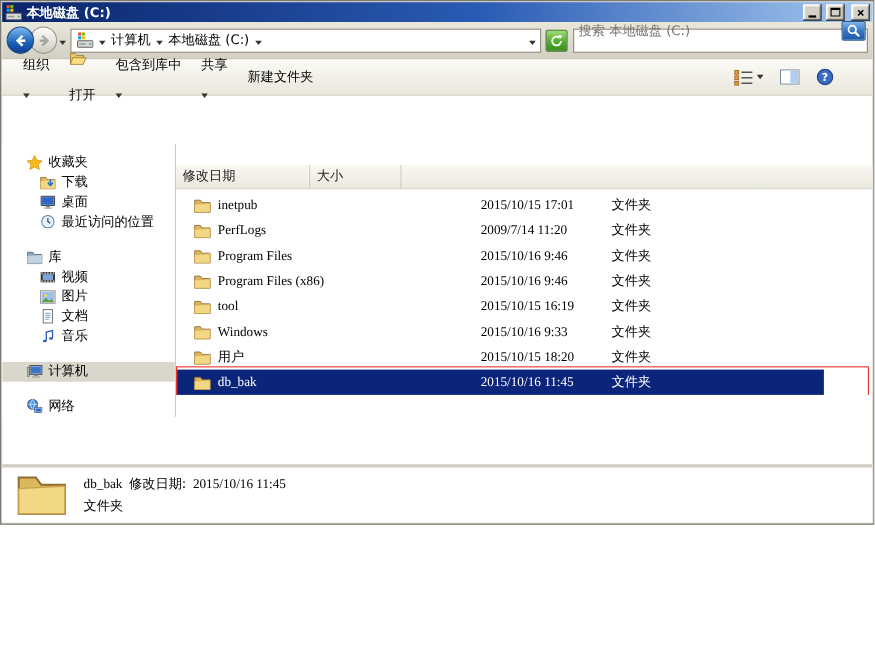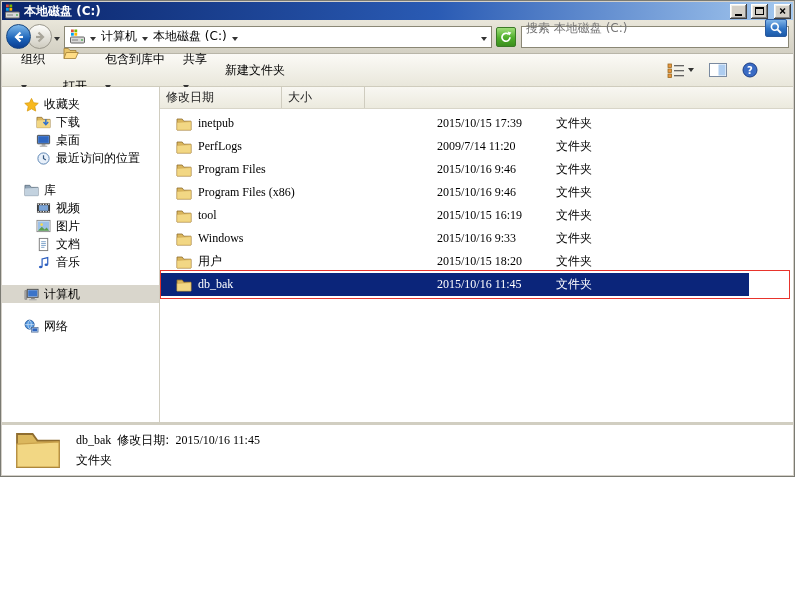--- a/index.html
+++ b/index.html
@@ -69,21 +69,21 @@
   
   .toolbar {
     height: 33px; flex: 0 0 33px; background: linear-gradient(#fbfaf6, #e9e7db);
     border-bottom: 1px solid #cfccbd; display: flex; align-items: center; padding: 0 10px;
   }
   .tool-item { display: flex; align-items: flex-start; gap: 17px; padding: 4px 9px; cursor: default; white-space: nowrap; flex-direction: column; }
   .toolbar-right { margin-left: auto; margin-right: 22px; display: flex; align-items: center; gap: 9px; }
   .tool-icon-btn { display: flex; align-items: center; gap: 3px; padding: 3px; }
 
   
-  .content { flex: 1; display: flex; min-height: 0; }
+  .content { flex: 1; display: flex; min-height: 0; align-items: center; }
 
   .sidebar { width: 158px; flex: 0 0 158px; border-right: 1px solid #d0cdc0; background: #fff; padding-top: 8px; overflow: hidden; }
   .sb-item { height: 18px; display: flex; align-items: center; gap: 5px; padding-left: 21px; white-space: nowrap; cursor: default; }
   .sb-child { padding-left: 33px; }
   .sb-gap { height: 14px; }
   .sb-sel { background: #d9d6cc; }
   .icon16 { width: 16px; height: 16px; flex: 0 0 16px; display: inline-flex; align-items: center; justify-content: center; }
 
   
   .main { flex: 1; position: relative; background: #fff; overflow: hidden; }
@@ -401,21 +401,21 @@
         <div class="row">
           <div class="cell cell-name">
               <span class="icon16">
                 <svg width="16" height="14" viewBox="0 0 16 14">
                   <path d="M1 2h5.2l1.6 2.2H15V13H1z" fill="#dbb75d" stroke="#8f6d2f" stroke-width="0.8"></path>
                   <path d="M1 5.4l14-.8V13H1z" fill="#f2d784" stroke="#c9a14a" stroke-width="0.5"></path>
                 </svg>
               </span>
               <span class="file-text">inetpub</span>
             </div>
-          <div class="cell cell-date file-text">2015/10/15 17:39</div>
+          <div class="cell cell-date file-text">2015/10/15 17:01</div>
           <div class="cell cell-type">文件夹</div>
         </div>
 
         <div class="row">
           <div class="cell cell-name">
               <span class="icon16">
                 <svg width="16" height="14" viewBox="0 0 16 14">
                   <path d="M1 2h5.2l1.6 2.2H15V13H1z" fill="#dbb75d" stroke="#8f6d2f" stroke-width="0.8"></path>
                   <path d="M1 5.4l14-.8V13H1z" fill="#f2d784" stroke="#c9a14a" stroke-width="0.5"></path>
                 </svg>

